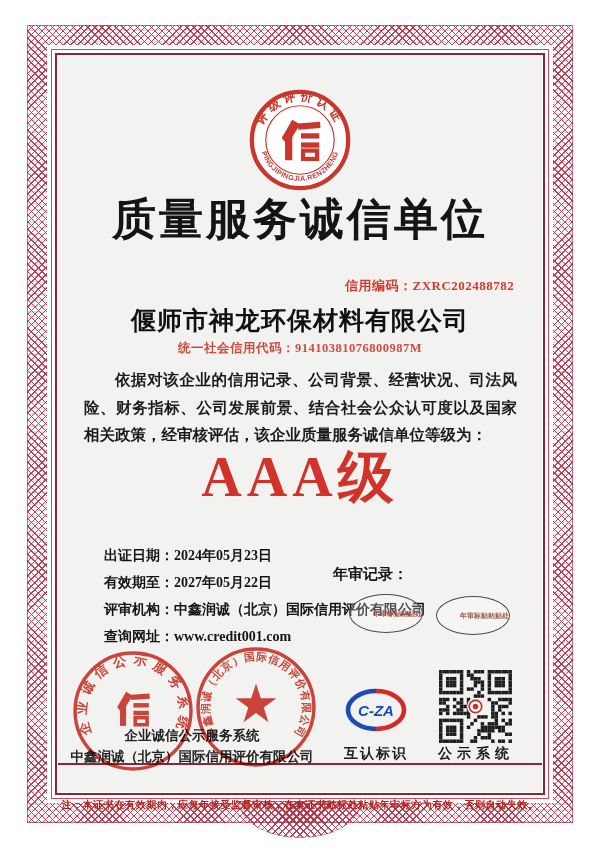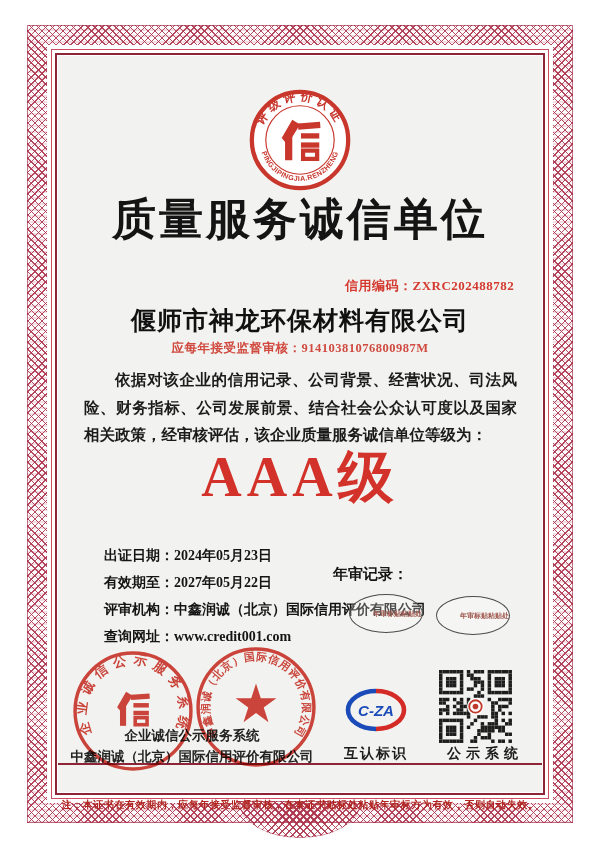--- a/index.html
+++ b/index.html
@@ -42,21 +42,21 @@
            justify-content:flex-end;background:rgba(255,255,255,.25);}
   .sticker span{font-size:7px;color:#a05a50;font-weight:bold;letter-spacing:0;}
   .stk1{left:349px;top:594px;width:72px;height:37px;}
   .stk2{left:436px;top:596px;width:72px;height:37px;}
   .captions{left:58px;top:727px;width:268px;text-align:center;z-index:2;color:#232323;}
   .captions .c1{font-size:13.5px;font-weight:bold;}
   .captions .c2{font-size:13.5px;font-weight:bold;margin-top:3px;}
   .stamp{z-index:3;mix-blend-mode:multiply;opacity:.93;}
   .cza-cap{left:332px;top:745px;width:88px;text-align:center;font-size:14px;font-weight:bold;
            letter-spacing:2px;color:#1c1c1c;}
-  .qr-cap{left:429px;top:745px;width:94px;text-align:right;font-size:14px;font-weight:bold;
+  .qr-cap{left:429px;top:745px;width:94px;text-align:center;font-size:14px;font-weight:bold;
           letter-spacing:5px;color:#1c1c1c;}
   .note{left:60px;top:767px;width:480px;text-align:center;font-size:10px;font-weight:bold;
         color:#b0241f;letter-spacing:.6px;margin-top:31px;}
 </style>
 </head>
 <body>
 
 <div class="cert">
 
   <div class="band"></div>
@@ -89,21 +89,21 @@
     </g>
   </svg>
 
   <div class="abs center title">质量服务诚信单位</div>
   <div class="abs credit">
     <span>信用编码：</span><span>ZXRC202488782</span>
   </div>
 
   <div class="abs center company">偃师市神龙环保材料有限公司</div>
   <div class="abs center uscc">
-    <span>应每年接受监督审核：</span><span>91410381076800987M</span>
+    <span>统一社会信用代码：</span><span>91410381076800987M</span>
   </div>
 
   <div class="abs bodytext">依据对该企业的信用记录、公司背景、经营状况、司法风险、财务指标、公司发展前景、结合社会公众认可度以及国家相关政策，经审核评估，该企业质量服务诚信单位等级为：</div>
 
   <div class="abs center grade">AAA级</div>
 
   <div class="abs details">
     <div class="row">
       <span>出证日期：</span><span>2024年05月23日</span>
     </div>

